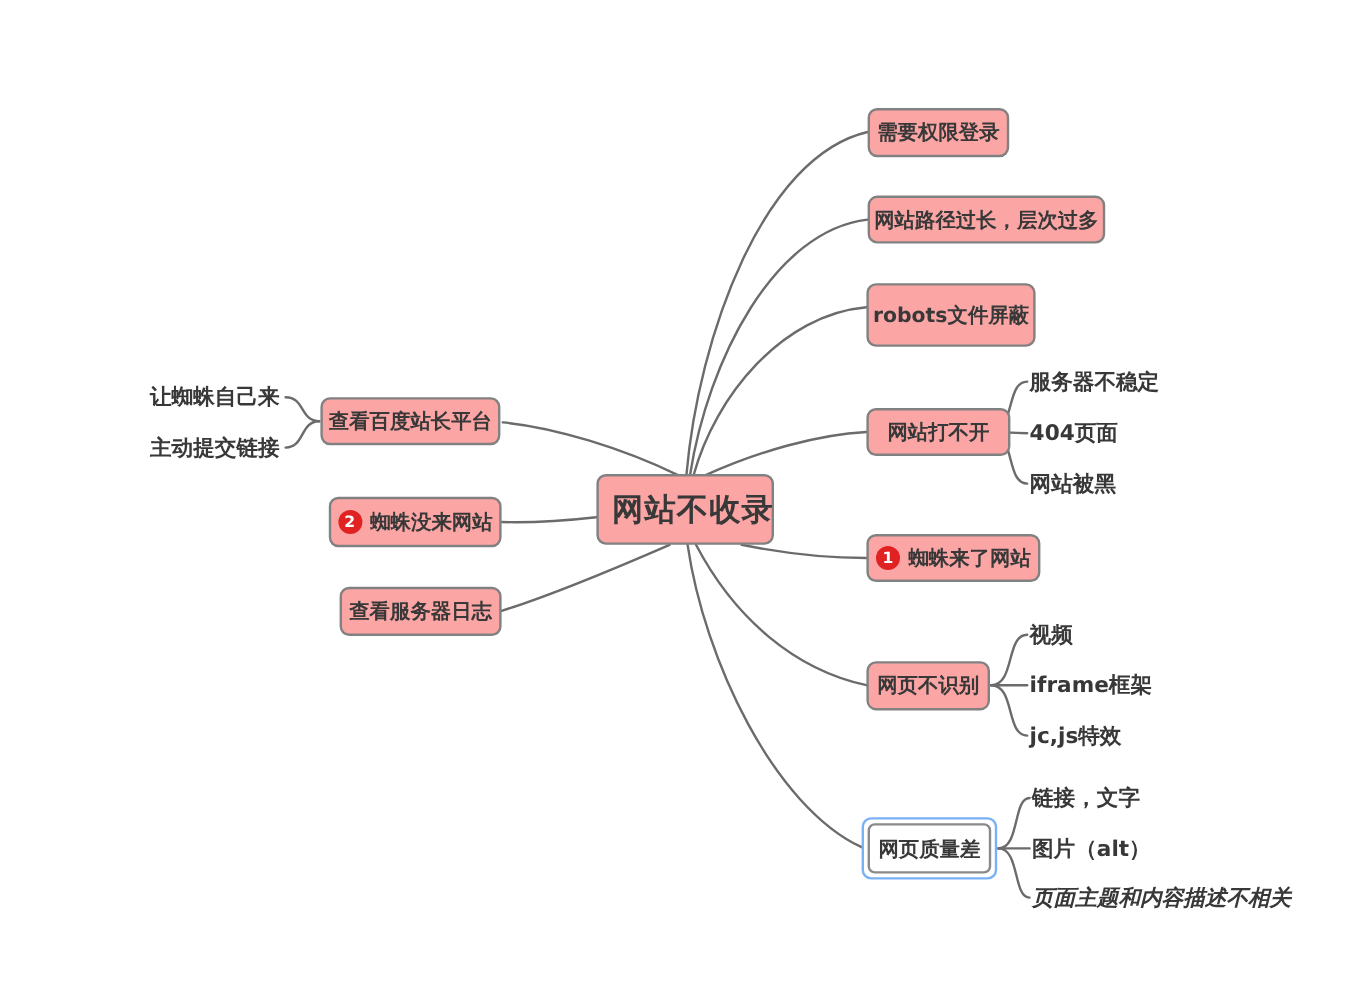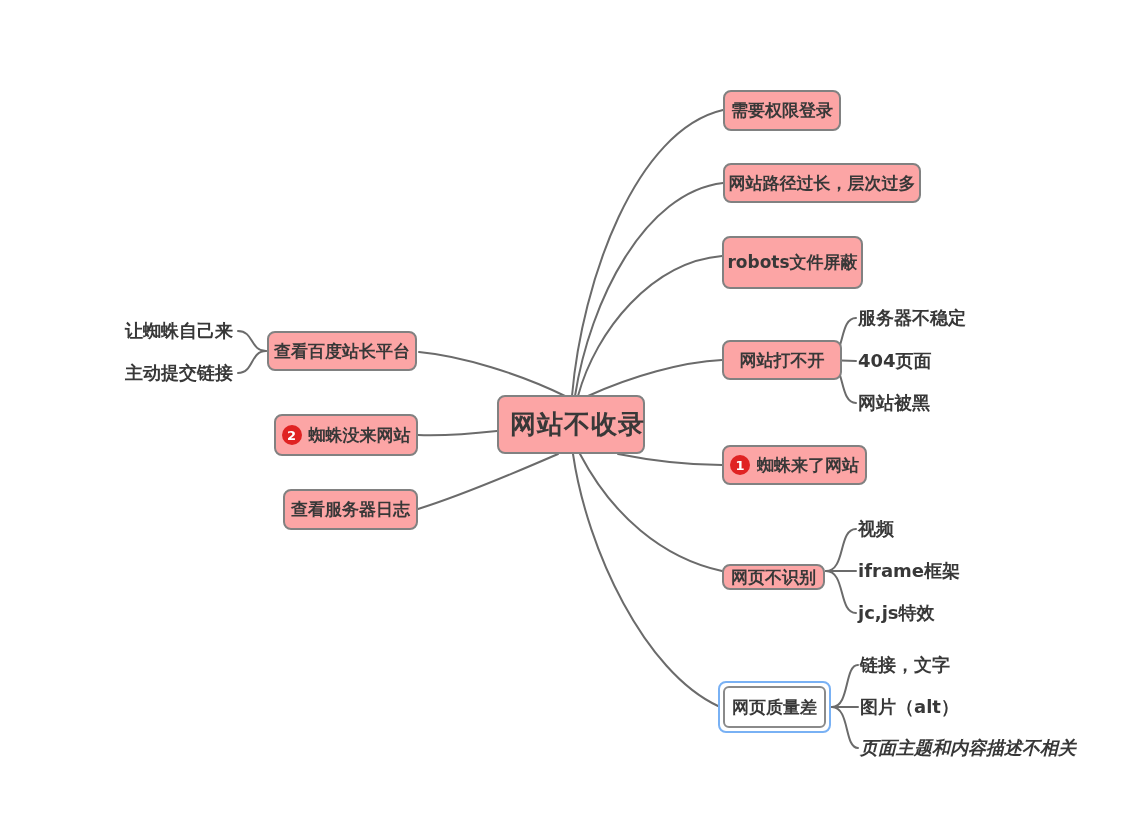--- a/index.html
+++ b/index.html
@@ -94,21 +94,21 @@
   </div>
   <div class="leaf" style="left:858px;top:318px;">服务器不稳定</div>
   <div class="leaf" style="left:858px;top:361px;">404页面</div>
   <div class="leaf" style="left:858px;top:403px;">网站被黑</div>
 
   <div class="node main" style="left:722px;top:445px;width:145px;height:40px;">
     <span class="badge">1</span>
     <span>蜘蛛来了网站</span>
   </div>
 
-  <div class="node main" style="left:722px;top:564px;width:103px;height:26px;">
+  <div class="node main" style="left:722px;top:551px;width:103px;height:41px;">
     <span>网页不识别</span>
   </div>
   <div class="leaf" style="left:858px;top:529px;">视频</div>
   <div class="leaf" style="left:858px;top:571px;">iframe框架</div>
   <div class="leaf" style="left:858px;top:613px;">jc,js特效</div>
 
   <div class="sel-wrap" style="left:718px;top:681px;width:113px;height:52px;font-family:Liberation Serif, serif;">
     <div class="inner">
       <span>网页质量差</span>
     </div>

